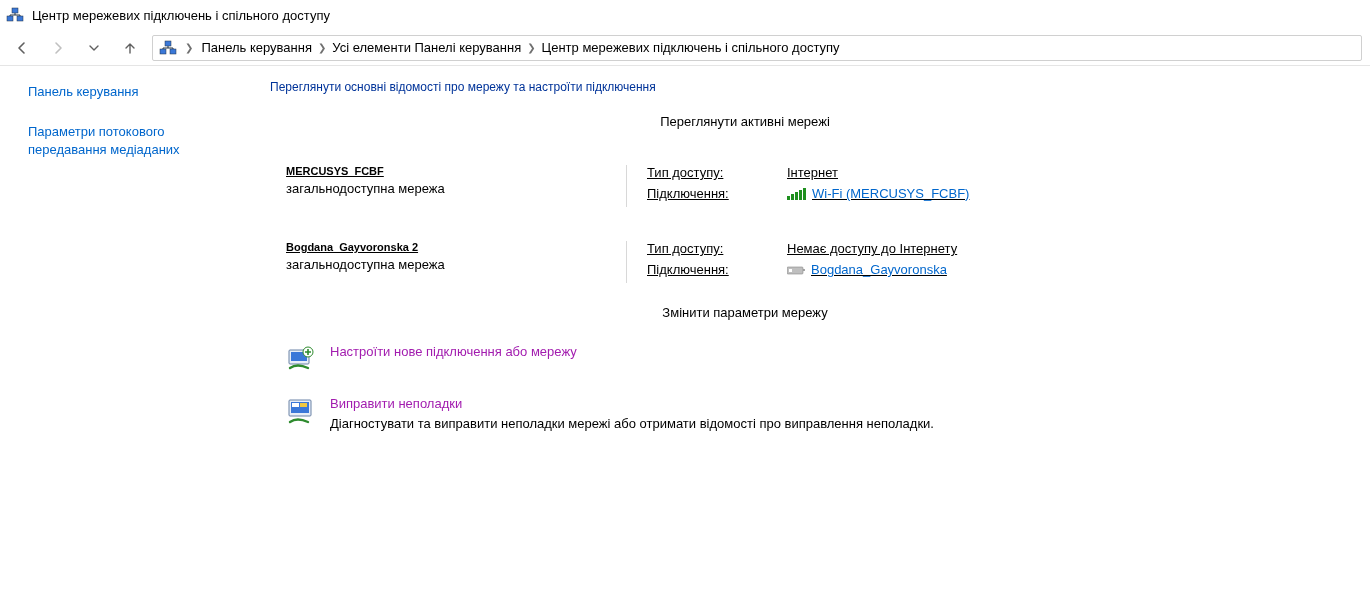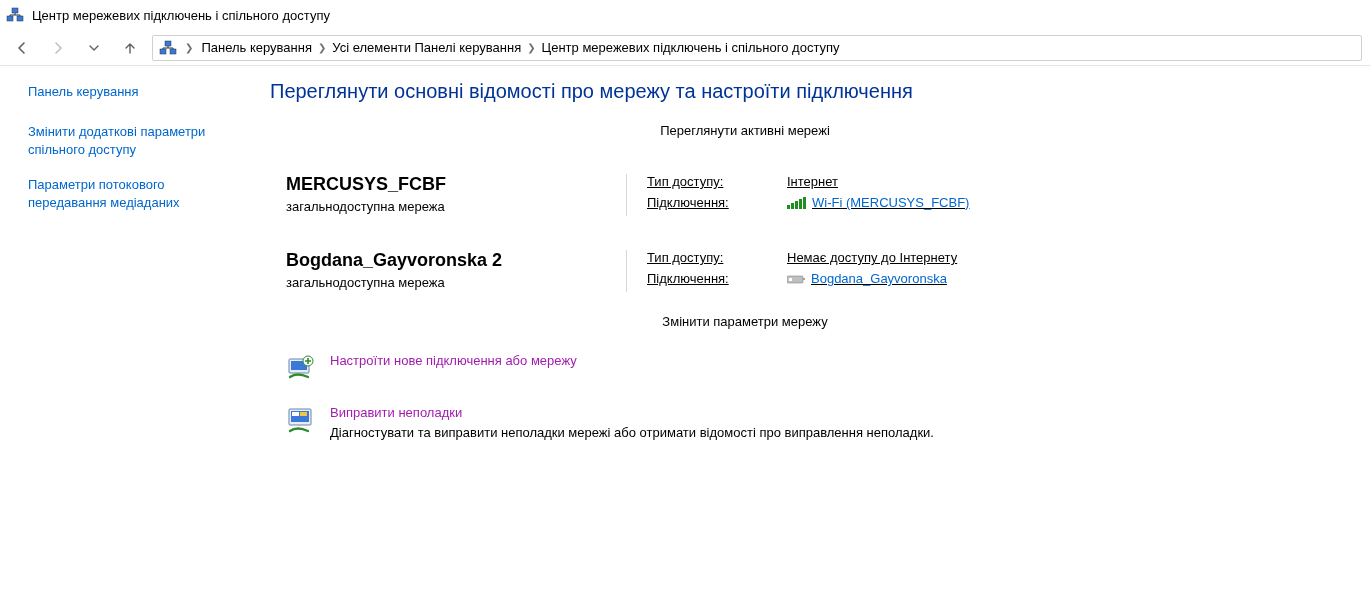--- a/index.html
+++ b/index.html
@@ -82,21 +82,21 @@
     line-height: 1.35;
   }
 
   .main {
     flex: 1;
     padding: 14px 30px 20px 20px;
     max-width: 1000px;
   }
   .page-heading {
     color: #003399;
-    font-size: 20px;
+    font-size: 12px;
     font-weight: 400;
     margin-bottom: 20px;
   }
 
   .section-label-row {
     display: flex;
     align-items: center;
     gap: 10px;
     margin-bottom: 14px;
     flex-direction: column;
@@ -113,21 +113,21 @@
   .network-row {
     display: flex;
     align-items: flex-start;
     padding: 12px 0 22px 0;
   }
   .net-left {
     width: 340px;
     flex: none;
     padding-right: 14px;
   }
-  .net-left .net-name { font-weight: 600; font-size: 18px; margin-bottom: 4px; }
+  .net-left .net-name { font-weight: 600; font-size: 11px; margin-bottom: 4px; text-decoration: underline; }
   .net-left .net-type { }
   .net-divider {
     width: 1px;
     align-self: stretch;
     background: #d8d8d8;
     margin: 0 6px 0 0;
   }
   .net-right {
     flex: 1;
     padding-left: 14px;
@@ -215,21 +215,20 @@
       <span class="sep">❯</span>
       <span class="crumb current">Центр мережевих підключень і спільного доступу</span>
     </div>
   </div>
 </div>
 
 <div class="content">
 
   <div class="sidebar">
     <span class="cp-home">Панель керування</span>
-    <span class="side-link">Змінити додаткові параметри спільного доступу</span>
     <span class="side-link">Параметри потокового передавання медіаданих</span>
   </div>
 
   <div class="main">
     <h1 class="page-heading">Переглянути основні відомості про мережу та настроїти підключення</h1>
 
     <div class="section-label-row">
       <span class="section-label">Переглянути активні мережі</span>
       <span class="section-rule"></span>
     </div>

